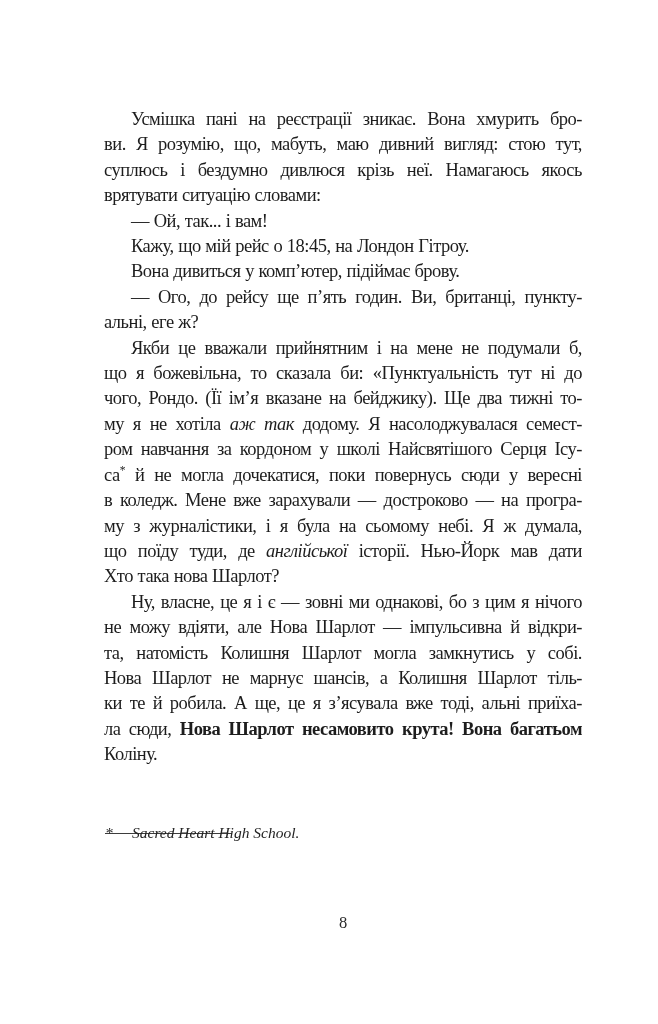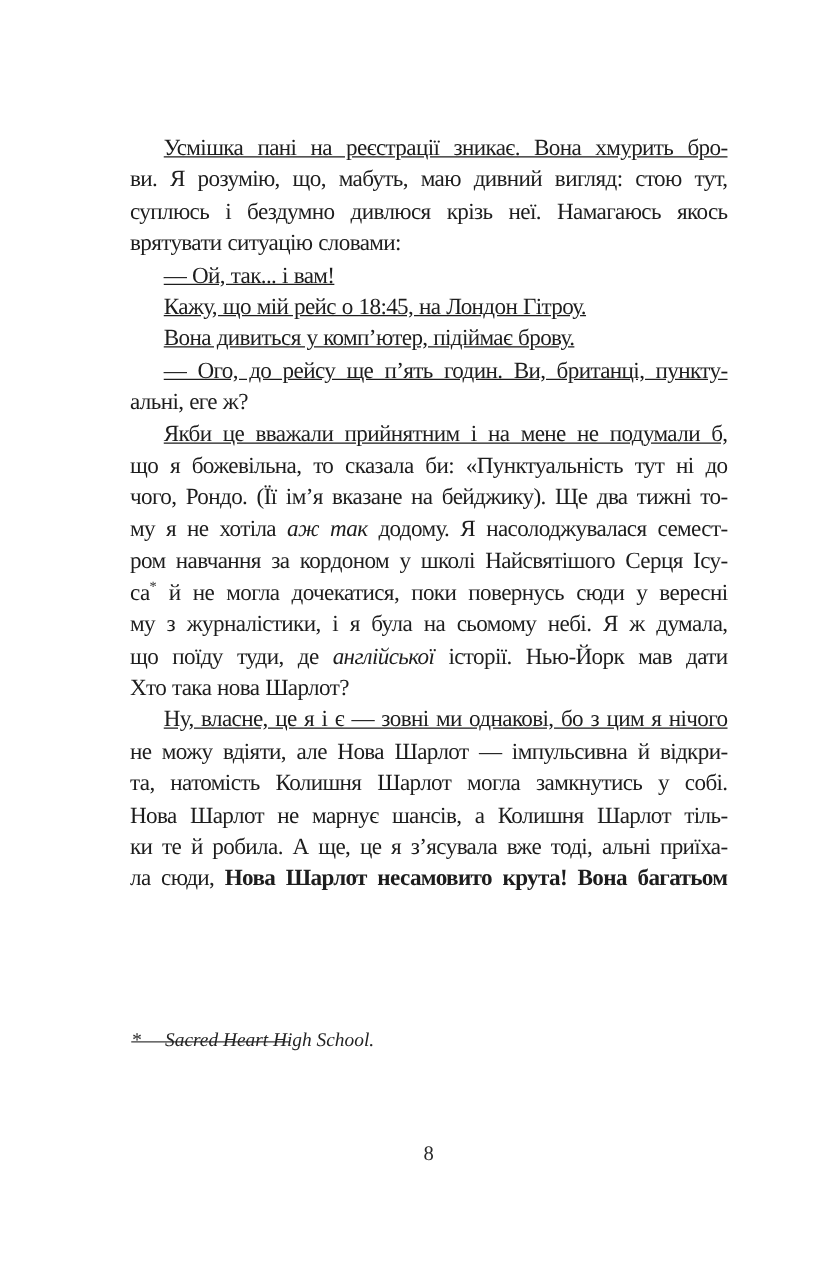--- a/index.html
+++ b/index.html
@@ -29,21 +29,20 @@
     text-align: justify;
     text-align-last: justify;
     word-spacing: 0.5px;
   }
   .line.end {
     text-align: left;
     text-align-last: left;
   }
   .line.indent {
     text-indent: 27px;
-    text-decoration: underline;
   }
   .line .i { font-style: italic; margin-top: 38px; }
   .line .b { font-weight: 700; }
   .line sup {
     font-size: 0.62em;
     vertical-align: super;
     line-height: 0;
     letter-spacing: 0;
   }
   .fn-sep {
@@ -94,29 +93,31 @@
       <div class="line indent end"><span>Кажу, що мій рейс о 18:45, на Лондон Гітроу.</span></div>
       <div class="line indent end"><span>Вона дивиться у комп’ютер, підіймає брову.</span></div>
       <div class="line indent"><span>— Ого, до рейсу ще п’ять годин. Ви, британці, пункту-</span></div>
       <div class="line end"><span>альні, еге ж?</span></div>
       <div class="line indent"><span>Якби це вважали прийнятним і на мене не подумали б,</span></div>
       <div class="line"><span>що я божевільна, то сказала би: «Пунктуальність тут ні до</span></div>
       <div class="line"><span>чого, Рондо. (Її ім’я вказане на бейджику). Ще два тижні то-</span></div>
       <div class="line"><span>му я не хотіла </span><span class="i">аж так</span><span> додому. Я насолоджувалася семест-</span></div>
       <div class="line"><span>ром навчання за кордоном у школі Найсвятішого Серця Ісу-</span></div>
       <div class="line"><span>са</span><sup>*</sup><span> й не могла дочекатися, поки повернусь сюди у вересні</span></div>
+      <div class="line"><span>в коледж. Мене вже зарахували — достроково — на програ-</span></div>
       <div class="line"><span>му з журналістики, і я була на сьомому небі. Я ж думала,</span></div>
       <div class="line"><span>що поїду туди, де </span><span class="i">англійської</span><span> історії. Нью-Йорк мав дати</span></div>
       <div class="line end"><span>Хто така нова Шарлот?</span></div>
       <div class="line indent"><span>Ну, власне, це я і є — зовні ми однакові, бо з цим я нічого</span></div>
       <div class="line"><span>не можу вдіяти, але Нова Шарлот — імпульсивна й відкри-</span></div>
       <div class="line"><span>та, натомість Колишня Шарлот могла замкнутись у собі.</span></div>
       <div class="line"><span>Нова Шарлот не марнує шансів, а Колишня Шарлот тіль-</span></div>
       <div class="line"><span>ки те й робила. А ще, це я з’ясувала вже тоді, альні приїха-</span></div>
       <div class="line"><span>ла сюди, </span><span class="b">Нова Шарлот несамовито крута! Вона багатьом</span></div>
+      <div class="line end"><span>Коліну.</span></div>
     </main>
 
   <div class="fn-sep"></div>
 
   <div class="footnote">
     <span class="fn-marker">*</span><span class="fn-text">Sacred Heart High School.</span>
   </div>
 
   <div class="page-number">8</div>
 </div>

